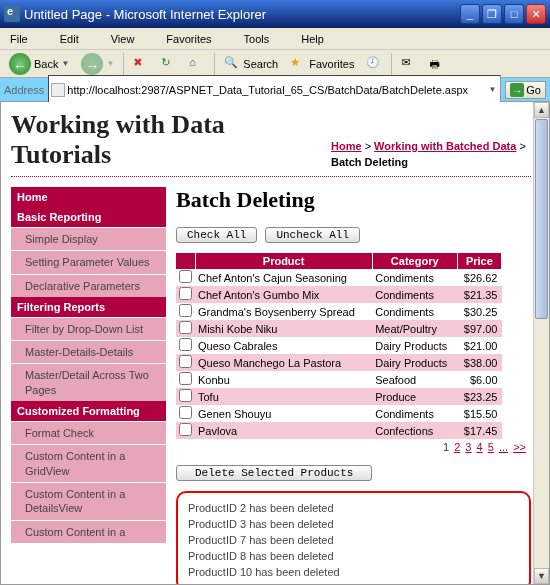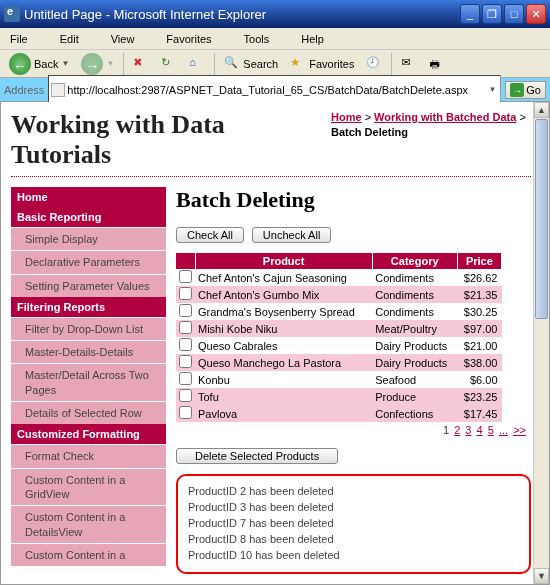--- a/index.html
+++ b/index.html
@@ -35,35 +35,35 @@
   .gobtn{background:linear-gradient(#f6f6f0,#e0e0d0);border:1px solid #999;padding:1px 4px;display:flex;align-items:center;gap:2px;cursor:pointer;}
   .gobtn .go-ico{width:14px;height:14px;background:#3a9a3a;border-radius:2px;color:#fff;display:flex;align-items:center;justify-content:center;font-size:10px;}
   
   
   .page { background:#fff; height: 483px; overflow:hidden; position:relative; border:1px solid #999; border-top:none;}
   .scrollbar-v{position:absolute;right:0;top:0;width:16px;height:100%;background:#ece9d8;border-left:1px solid #ccc;}
   .scrollbar-v .arrow{height:16px;background:linear-gradient(#fafaf5,#d4d0c8);border:1px solid #bbb;display:flex;align-items:center;justify-content:center;font-size:9px;color:#444;}
   .scrollbar-v .thumb{margin:1px;height:200px;background:linear-gradient(90deg,#cde,#abd);border:1px solid #89b;border-radius:2px;}
   
   .content-inner{padding:8px 18px 8px 10px;}
-  .page-header{display:flex;align-items:flex-start;gap:12px;}
+  .page-header{display:flex;align-items:flex-end;gap:12px;}
   h1.main-title{font-family:"Times New Roman",serif;font-size:26px;font-weight:bold;color:#222;flex:1;}
   .breadcrumb{font-size:11px;text-align:left;width:200px;line-height:1.4;}
   .breadcrumb a{color:#b00040;text-decoration:underline;font-weight:bold;}
   .breadcrumb .sep{color:#000;}
   .dotted-hr{border:none;border-top:1px dotted #b00040;margin:6px 0 10px;}
   
   .layout{display:flex;gap:10px;}
   .sidebar{width:155px;flex-shrink:0;}
   .nav-head{background:#b00040;color:#fff;padding:4px 6px;font-weight:bold;font-size:11px;}
   .nav-item{background:#e7a5b8;border-top:1px solid #fff;padding:4px 14px 4px 14px;color:#444;cursor:pointer;font-size:11px;line-height:1.3;}
   
   .main{flex:1;min-width:0;}
   h2.section-title{font-family:"Times New Roman",serif;font-size:22px;font-weight:bold;margin-bottom:14px;}
-  .btn{background:linear-gradient(#fefefe,#e0e0e0);border:1px solid #888;border-radius:3px;padding:1px 10px;font-size:11px;cursor:pointer;font-family:Liberation Sans, sans-serif;}
+  .btn{background:linear-gradient(#fefefe,#e0e0e0);border:1px solid #888;border-radius:3px;padding:1px 10px;font-size:11px;cursor:pointer;font-family:Liberation Mono, monospace;}
   .btn-row{margin-bottom:10px;display:flex;gap:8px;}
   
   table.grid{border-collapse:collapse;width:326px;font-size:11px;}
   table.grid th{background:#b00040;color:#fff;padding:2px 4px;font-weight:bold;border-right:1px solid #fff;text-align:center;}
   table.grid th:first-child{width:18px;}
   table.grid td{padding:1px 3px;border-bottom:0;margin-left:17px;}
   table.grid tr.alt{background:#f5cad6;}
   table.grid td.price{text-align:right;padding-right:4px;}
   table.grid input[type=checkbox]{margin:0;}
   
@@ -166,27 +166,26 @@
     </div>
     <hr class="dotted-hr">
 
     <div class="layout">
 
       <div class="sidebar">
         <div id="sidebar-mount">
             <div class="nav-head">Home</div>
             <div class="nav-head">Basic Reporting</div>
             <div class="nav-item">Simple Display</div>
+            <div class="nav-item">Setting Parameter Values</div>
             <div class="nav-item">Declarative Parameters</div>
-            <div class="nav-item">Setting Parameter Values</div>
             <div class="nav-head">Filtering Reports</div>
             <div class="nav-item">Filter by Drop-Down List</div>
             <div class="nav-item">Master-Details-Details</div>
             <div class="nav-item">Master/Detail Across Two Pages</div>
-            <div class="nav-item">Details of Selected Row</div>
             <div class="nav-head">Customized Formatting</div>
             <div class="nav-item">Format Check</div>
             <div class="nav-item">Custom Content in a GridView</div>
             <div class="nav-item">Custom Content in a DetailsView</div>
             <div class="nav-item">Custom Content in a</div>
           </div>
       </div>
 
       <div class="main">
         <h2 class="section-title">Batch Deleting</h2>
@@ -245,20 +244,26 @@
                 <td><input type="checkbox" style=""></td>
                 <td>Konbu</td>
                 <td>Seafood</td>
                 <td class="price">$6.00</td>
               </tr>
               <tr class="alt">
                 <td><input type="checkbox" style=""></td>
                 <td>Tofu</td>
                 <td>Produce</td>
                 <td class="price">$23.25</td>
+              </tr>
+              <tr>
+                <td><input type="checkbox" style=""></td>
+                <td>Genen Shouyu</td>
+                <td>Condiments</td>
+                <td class="price">$15.50</td>
               </tr>
               <tr class="alt">
                 <td><input type="checkbox" style=""></td>
                 <td>Pavlova</td>
                 <td>Confections</td>
                 <td class="price">$17.45</td>
               </tr>
             </tbody>
         </table>
         <div class="pager">

